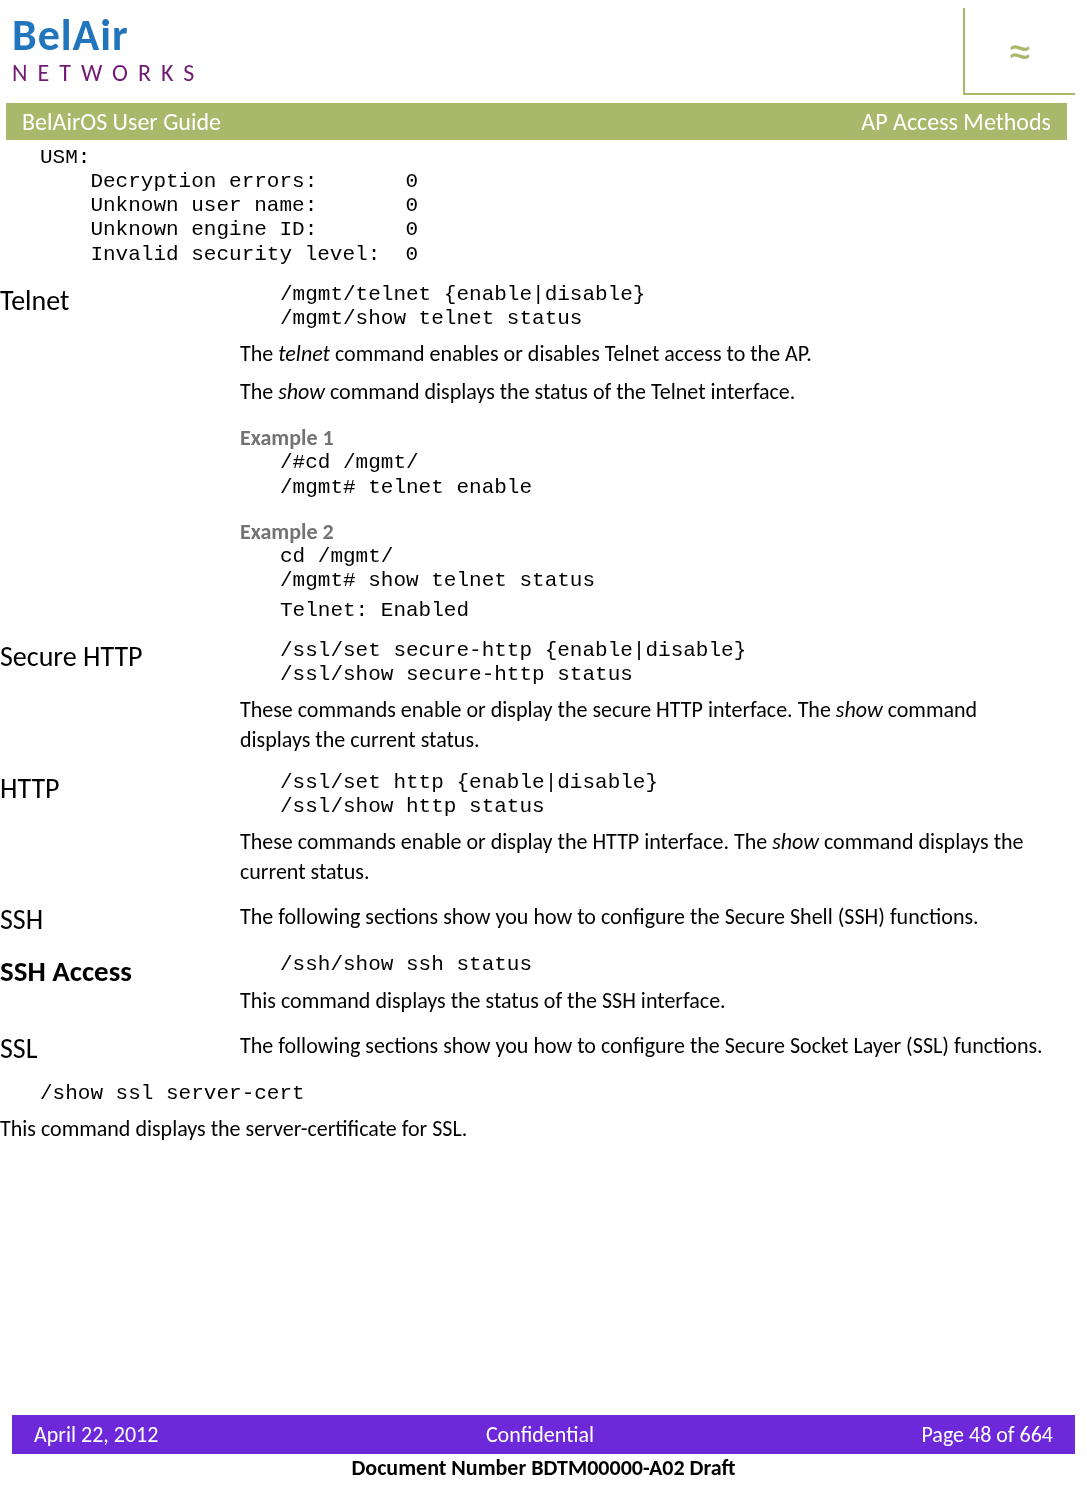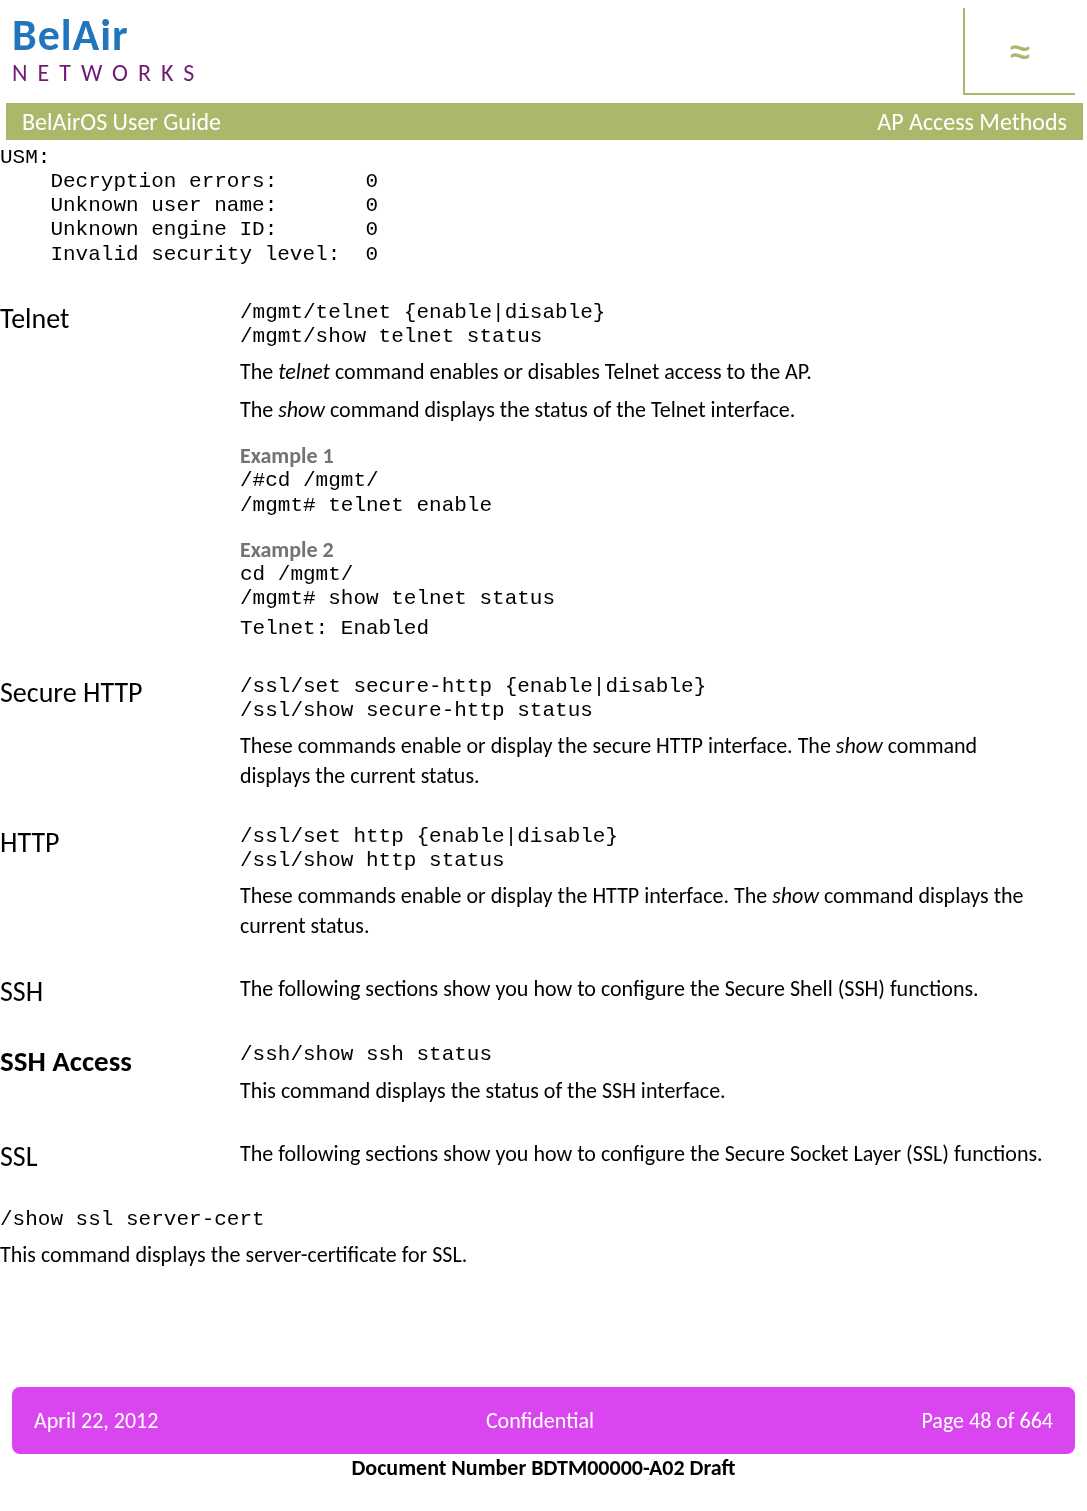--- a/index.html
+++ b/index.html
@@ -49,28 +49,28 @@
   font-size:50px;
   line-height:0.6;
 }
 .bar {
   background: #a9b86a;
   color: #fff;
   display: flex;
   justify-content: space-between;
   padding: 4px 16px;
   font-size: 24px;
-  margin: 8px 4px 0 6px;
+  margin: 8px 20px 0 6px;
 }
 .content {
   padding: 6px 40px 0 0;
 }
 .row {
   display: flex;
-  margin-top: 34px;
+  margin-top: 16px;
 }
 .left-col {
   flex: 0 0 240px;
   padding-left: 0;
 }
 .right-col {
   flex: 1;
 }
 .section-h {
   font-size: 28px;
@@ -79,20 +79,21 @@
 .sub-h {
   font-size: 29px;
   font-weight: bold;
 }
 pre.mono {
   font-family: "Courier New", monospace;
   font-size: 21px;
   margin: 0;
   line-height: 1.15;
   white-space: pre;
+  padding-left: 40px;
 }
 .body-text {
   font-size: 22px;
   line-height: 1.35;
   margin-top: 8px;
 }
 .body-text .ital { font-style: italic; }
 .example-h {
   color: #737373;
   font-size: 22px;
@@ -103,28 +104,28 @@
   margin-left: 240px;
   margin-top: 8px;
 }
 .footer {
   position: absolute;
   bottom: 30px;
   left: 0;
   right: 0;
 }
 .footer-bar {
-  background: #d946ef;
+  background: #6d28d9;
   color: #fff;
   display: flex;
   justify-content: space-between;
-  padding: 20px 22px;
+  padding: 6px 22px;
   font-size: 22px;
   margin: 0 12px;
-  border-radius: 8px;
+  border-radius: 0;
 }
 .footer-line {
   text-align: center;
   font-size: 22px;
   font-weight: bold;
   margin-top: 0;
 }
 </style>
 </head>
 <body>

